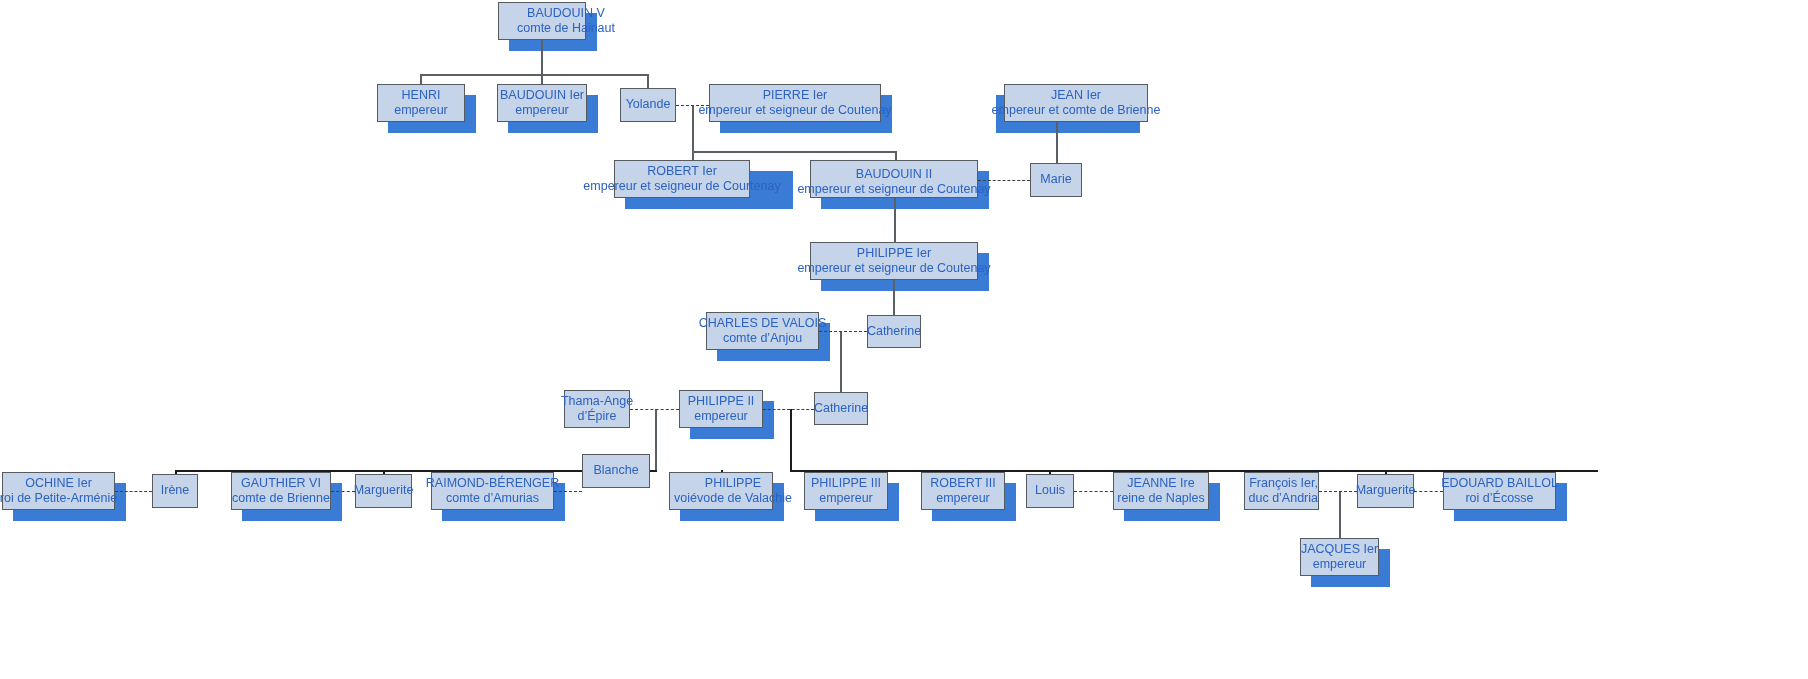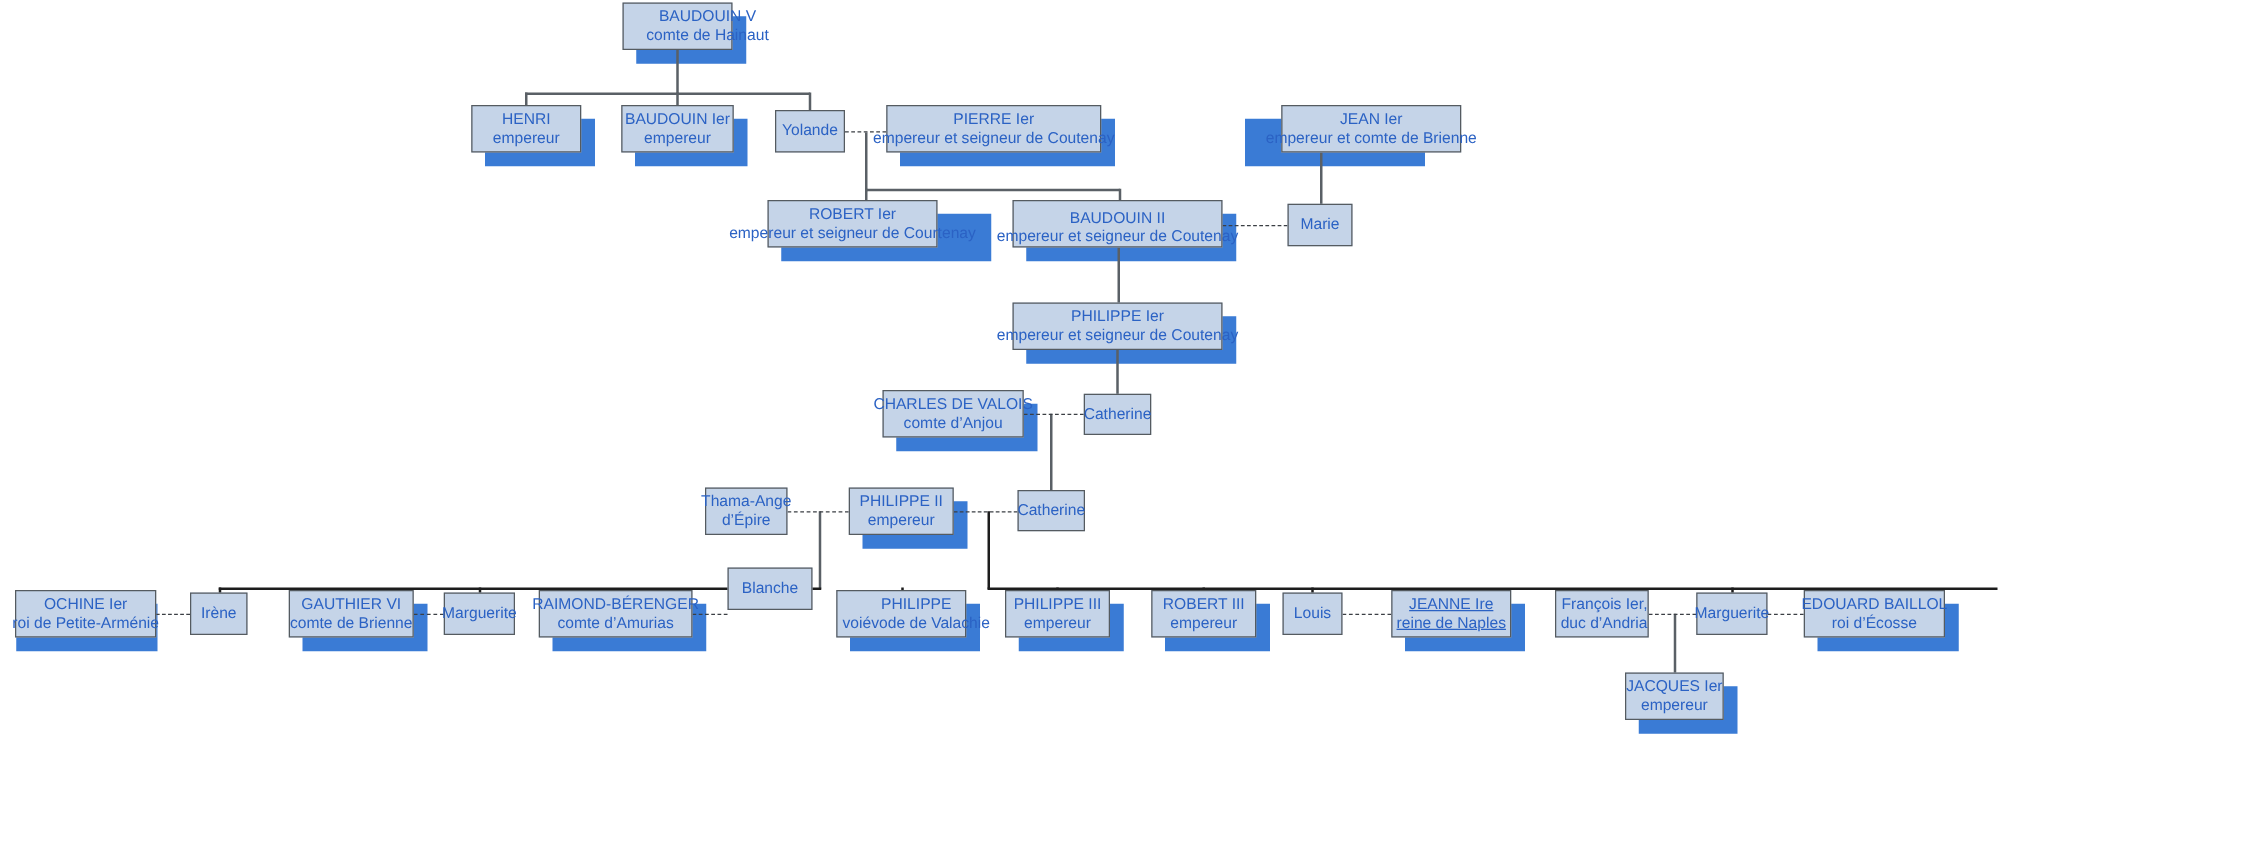--- a/index.html
+++ b/index.html
@@ -98,21 +98,21 @@
       </div>
       <div class="node small" style="left: 620px; top: 88px; width: 56px; height: 34px;">
         <span class="l1">Yolande</span>
       </div>
       <div class="shadow" style="left: 720px; top: 95px; width: 172px; height: 38px;"></div>
       <div class="node big" style="left: 709px; top: 84px; width: 172px; height: 38px;">
         <span class="l1">PIERRE Ier</span>
         <span class="l2">empereur et seigneur de Coutenay</span>
       </div>
       <div class="shadow" style="left: 996px; top: 95px; width: 144px; height: 38px;"></div>
-      <div class="node big" style="left: 1025px; top: 84px; width: 144px; height: 38px;">
+      <div class="node big" style="left: 1004px; top: 84px; width: 144px; height: 38px;">
         <span class="l1">JEAN Ier</span>
         <span class="l2">empereur et comte de Brienne</span>
       </div>
       <div class="shadow" style="left: 625px; top: 171px; width: 168px; height: 38px;"></div>
       <div class="node big" style="left: 614px; top: 160px; width: 136px; height: 38px;">
         <span class="l1">ROBERT Ier</span>
         <span class="l2">empereur et seigneur de Courtenay</span>
       </div>
       <div class="shadow" style="left: 821px; top: 171px; width: 168px; height: 38px;"></div>
       <div class="node big" style="left: 810px; top: 160px; width: 168px; height: 38px; justify-content: flex-end;">
@@ -141,21 +141,21 @@
       </div>
       <div class="shadow" style="left: 690px; top: 401px; width: 84px; height: 38px;"></div>
       <div class="node big" style="left: 679px; top: 390px; width: 84px; height: 38px;">
         <span class="l1">PHILIPPE II</span>
         <span class="l2">empereur</span>
       </div>
       <div class="node small" style="left: 814px; top: 392px; width: 54px; height: 33px;">
         <span class="l1">Catherine</span>
       </div>
       <div class="shadow" style="left: 13px; top: 483px; width: 113px; height: 38px;"></div>
-      <div class="node big" style="left: 12px; top: 472px; width: 113px; height: 38px;">
+      <div class="node big" style="left: 2px; top: 472px; width: 113px; height: 38px;">
         <span class="l1">OCHINE Ier</span>
         <span class="l2">roi de Petite-Arménie</span>
       </div>
       <div class="node small" style="left: 152px; top: 474px; width: 46px; height: 34px;">
         <span class="l1">Irène</span>
       </div>
       <div class="shadow" style="left: 242px; top: 483px; width: 100px; height: 38px;"></div>
       <div class="node big" style="left: 231px; top: 472px; width: 100px; height: 38px;">
         <span class="l1">GAUTHIER VI</span>
         <span class="l2">comte de Brienne</span>
@@ -183,21 +183,21 @@
       </div>
       <div class="shadow" style="left: 932px; top: 483px; width: 84px; height: 38px;"></div>
       <div class="node big" style="left: 921px; top: 472px; width: 84px; height: 38px;">
         <span class="l1">ROBERT III</span>
         <span class="l2">empereur</span>
       </div>
       <div class="node small" style="left: 1026px; top: 474px; width: 48px; height: 34px;">
         <span class="l1">Louis</span>
       </div>
       <div class="shadow" style="left: 1124px; top: 483px; width: 96px; height: 38px;"></div>
-      <div class="node big" style="left: 1113px; top: 472px; width: 96px; height: 38px; text-decoration: underline;">
+      <div class="node big" style="left: 1113px; top: 472px; width: 96px; height: 38px;">
         <span class="l1">JEANNE Ire</span>
         <span class="l2">reine de Naples</span>
       </div>
       <div class="node big lft" style="left: 1244px; top: 472px; width: 75px; height: 38px;">
         <span class="l1">François Ier,</span>
         <span class="l2">duc d’Andria</span>
       </div>
       <div class="node small" style="left: 1357px; top: 474px; width: 57px; height: 34px;">
         <span class="l1">Marguerite</span>
       </div>

